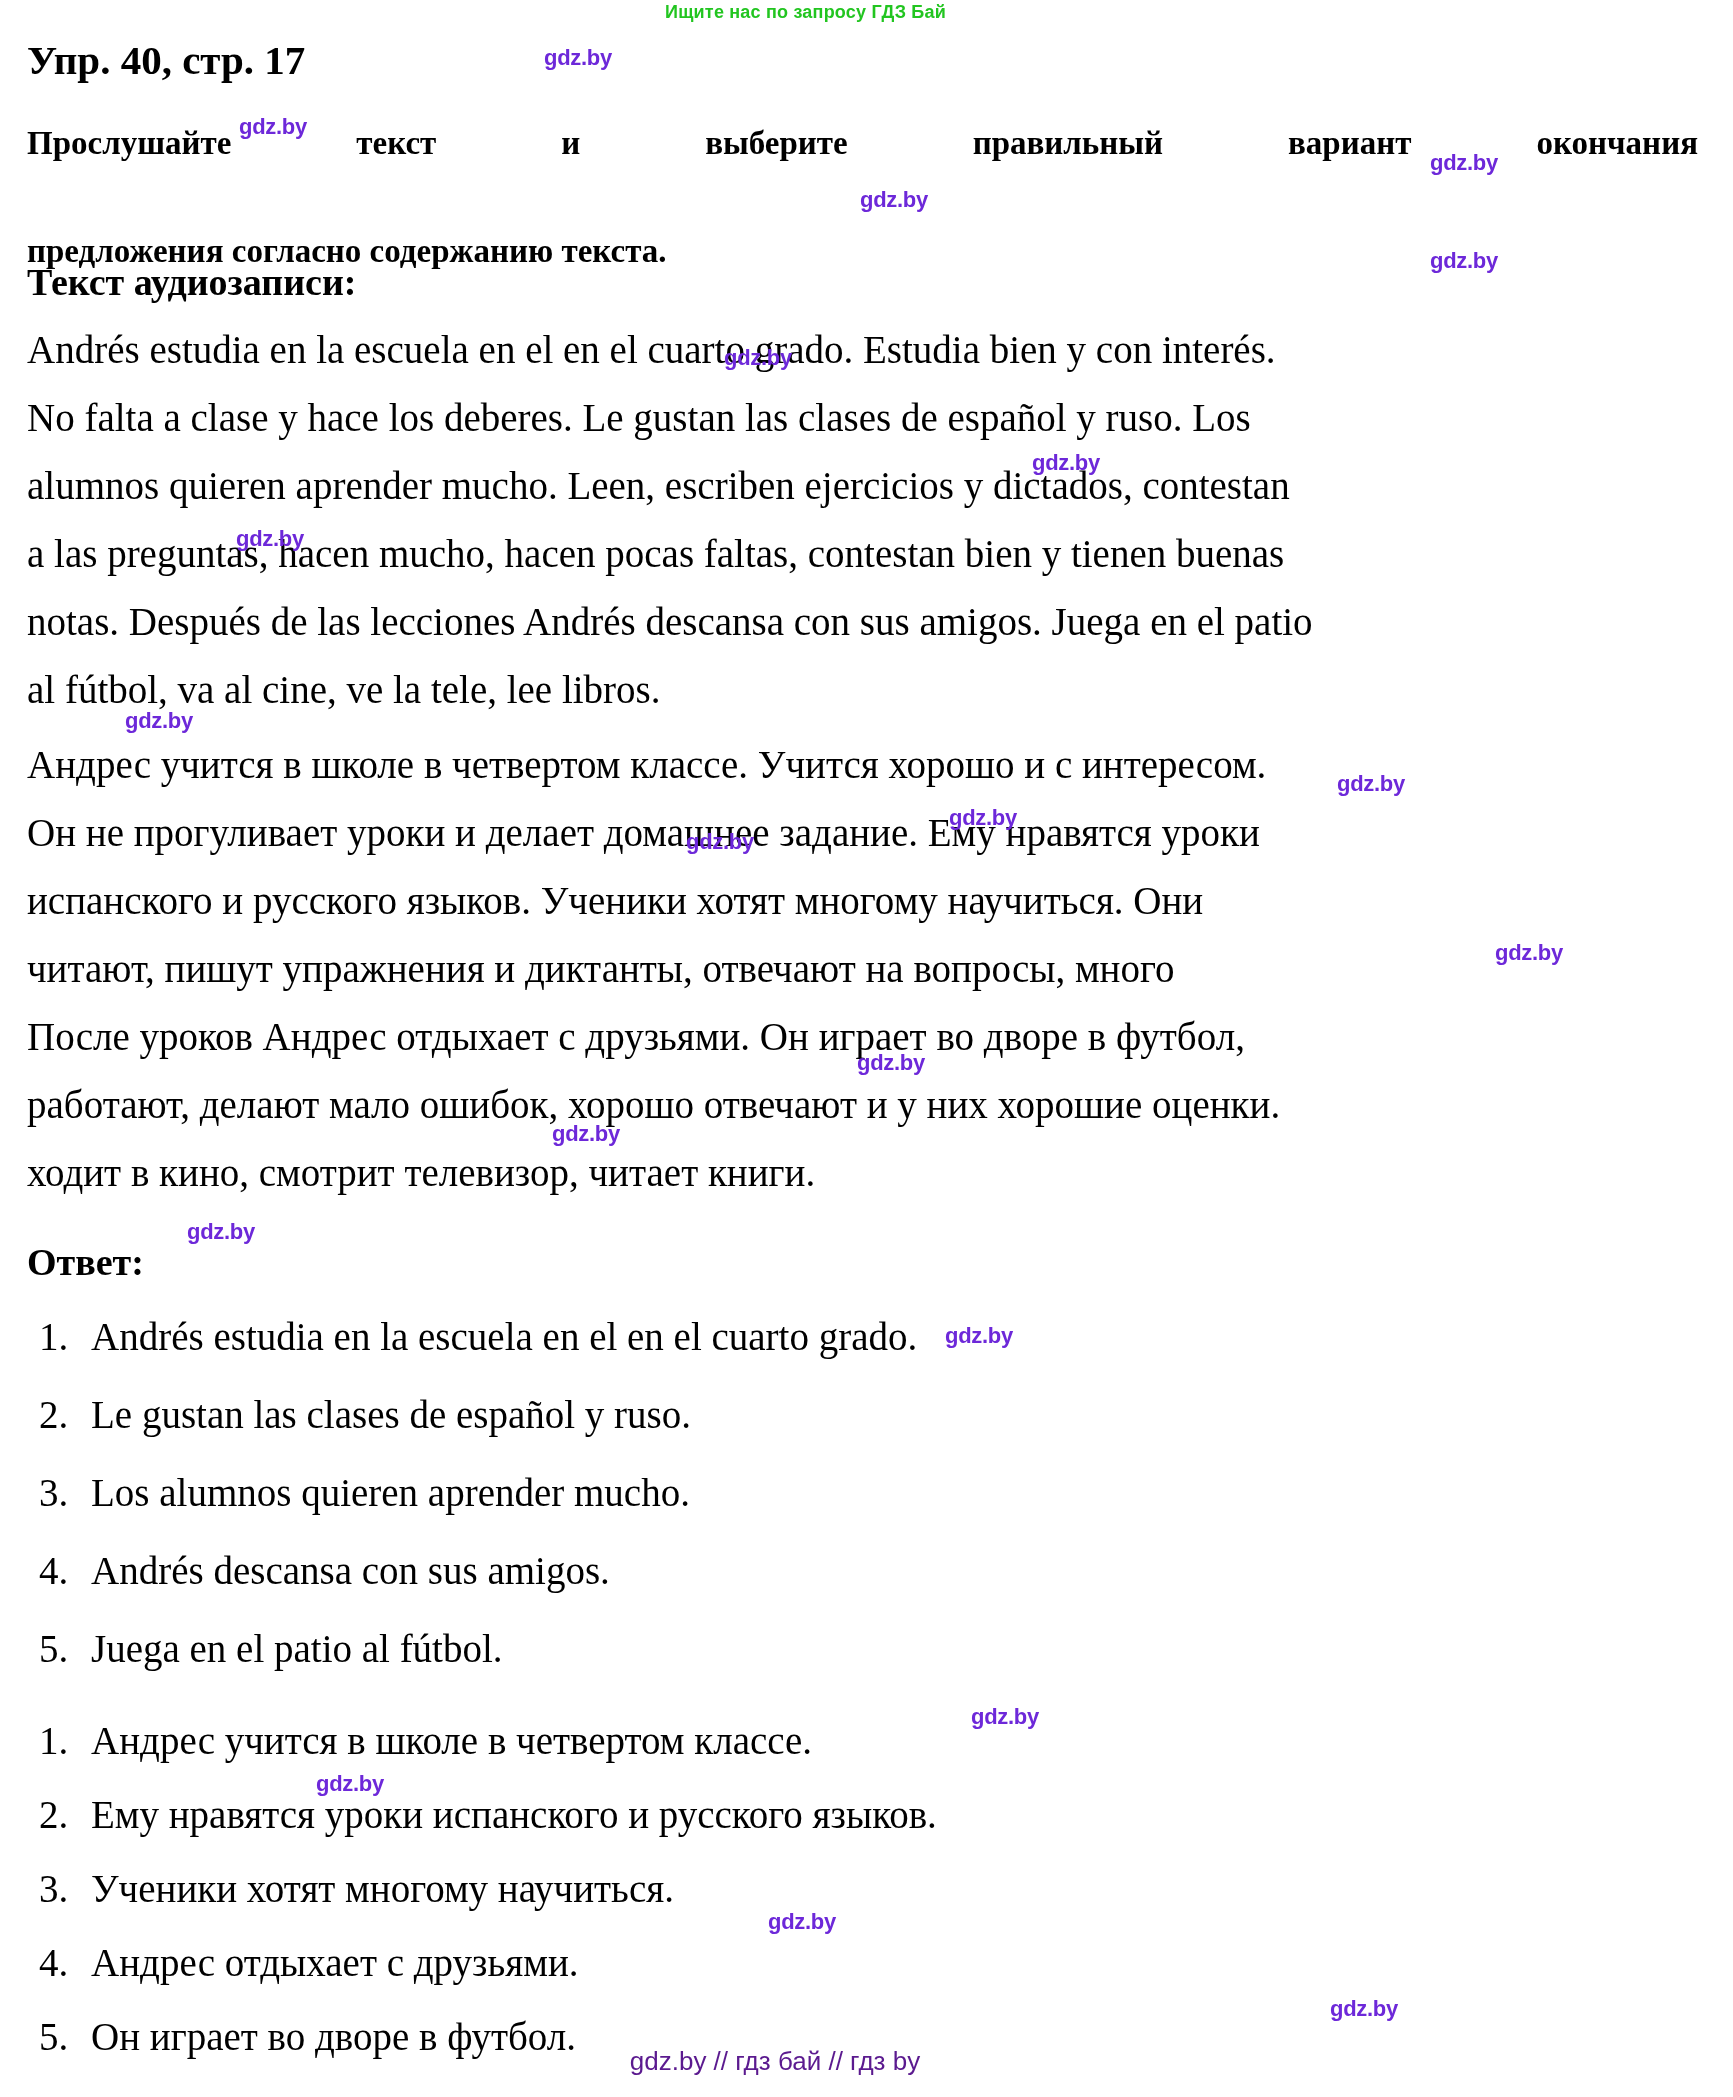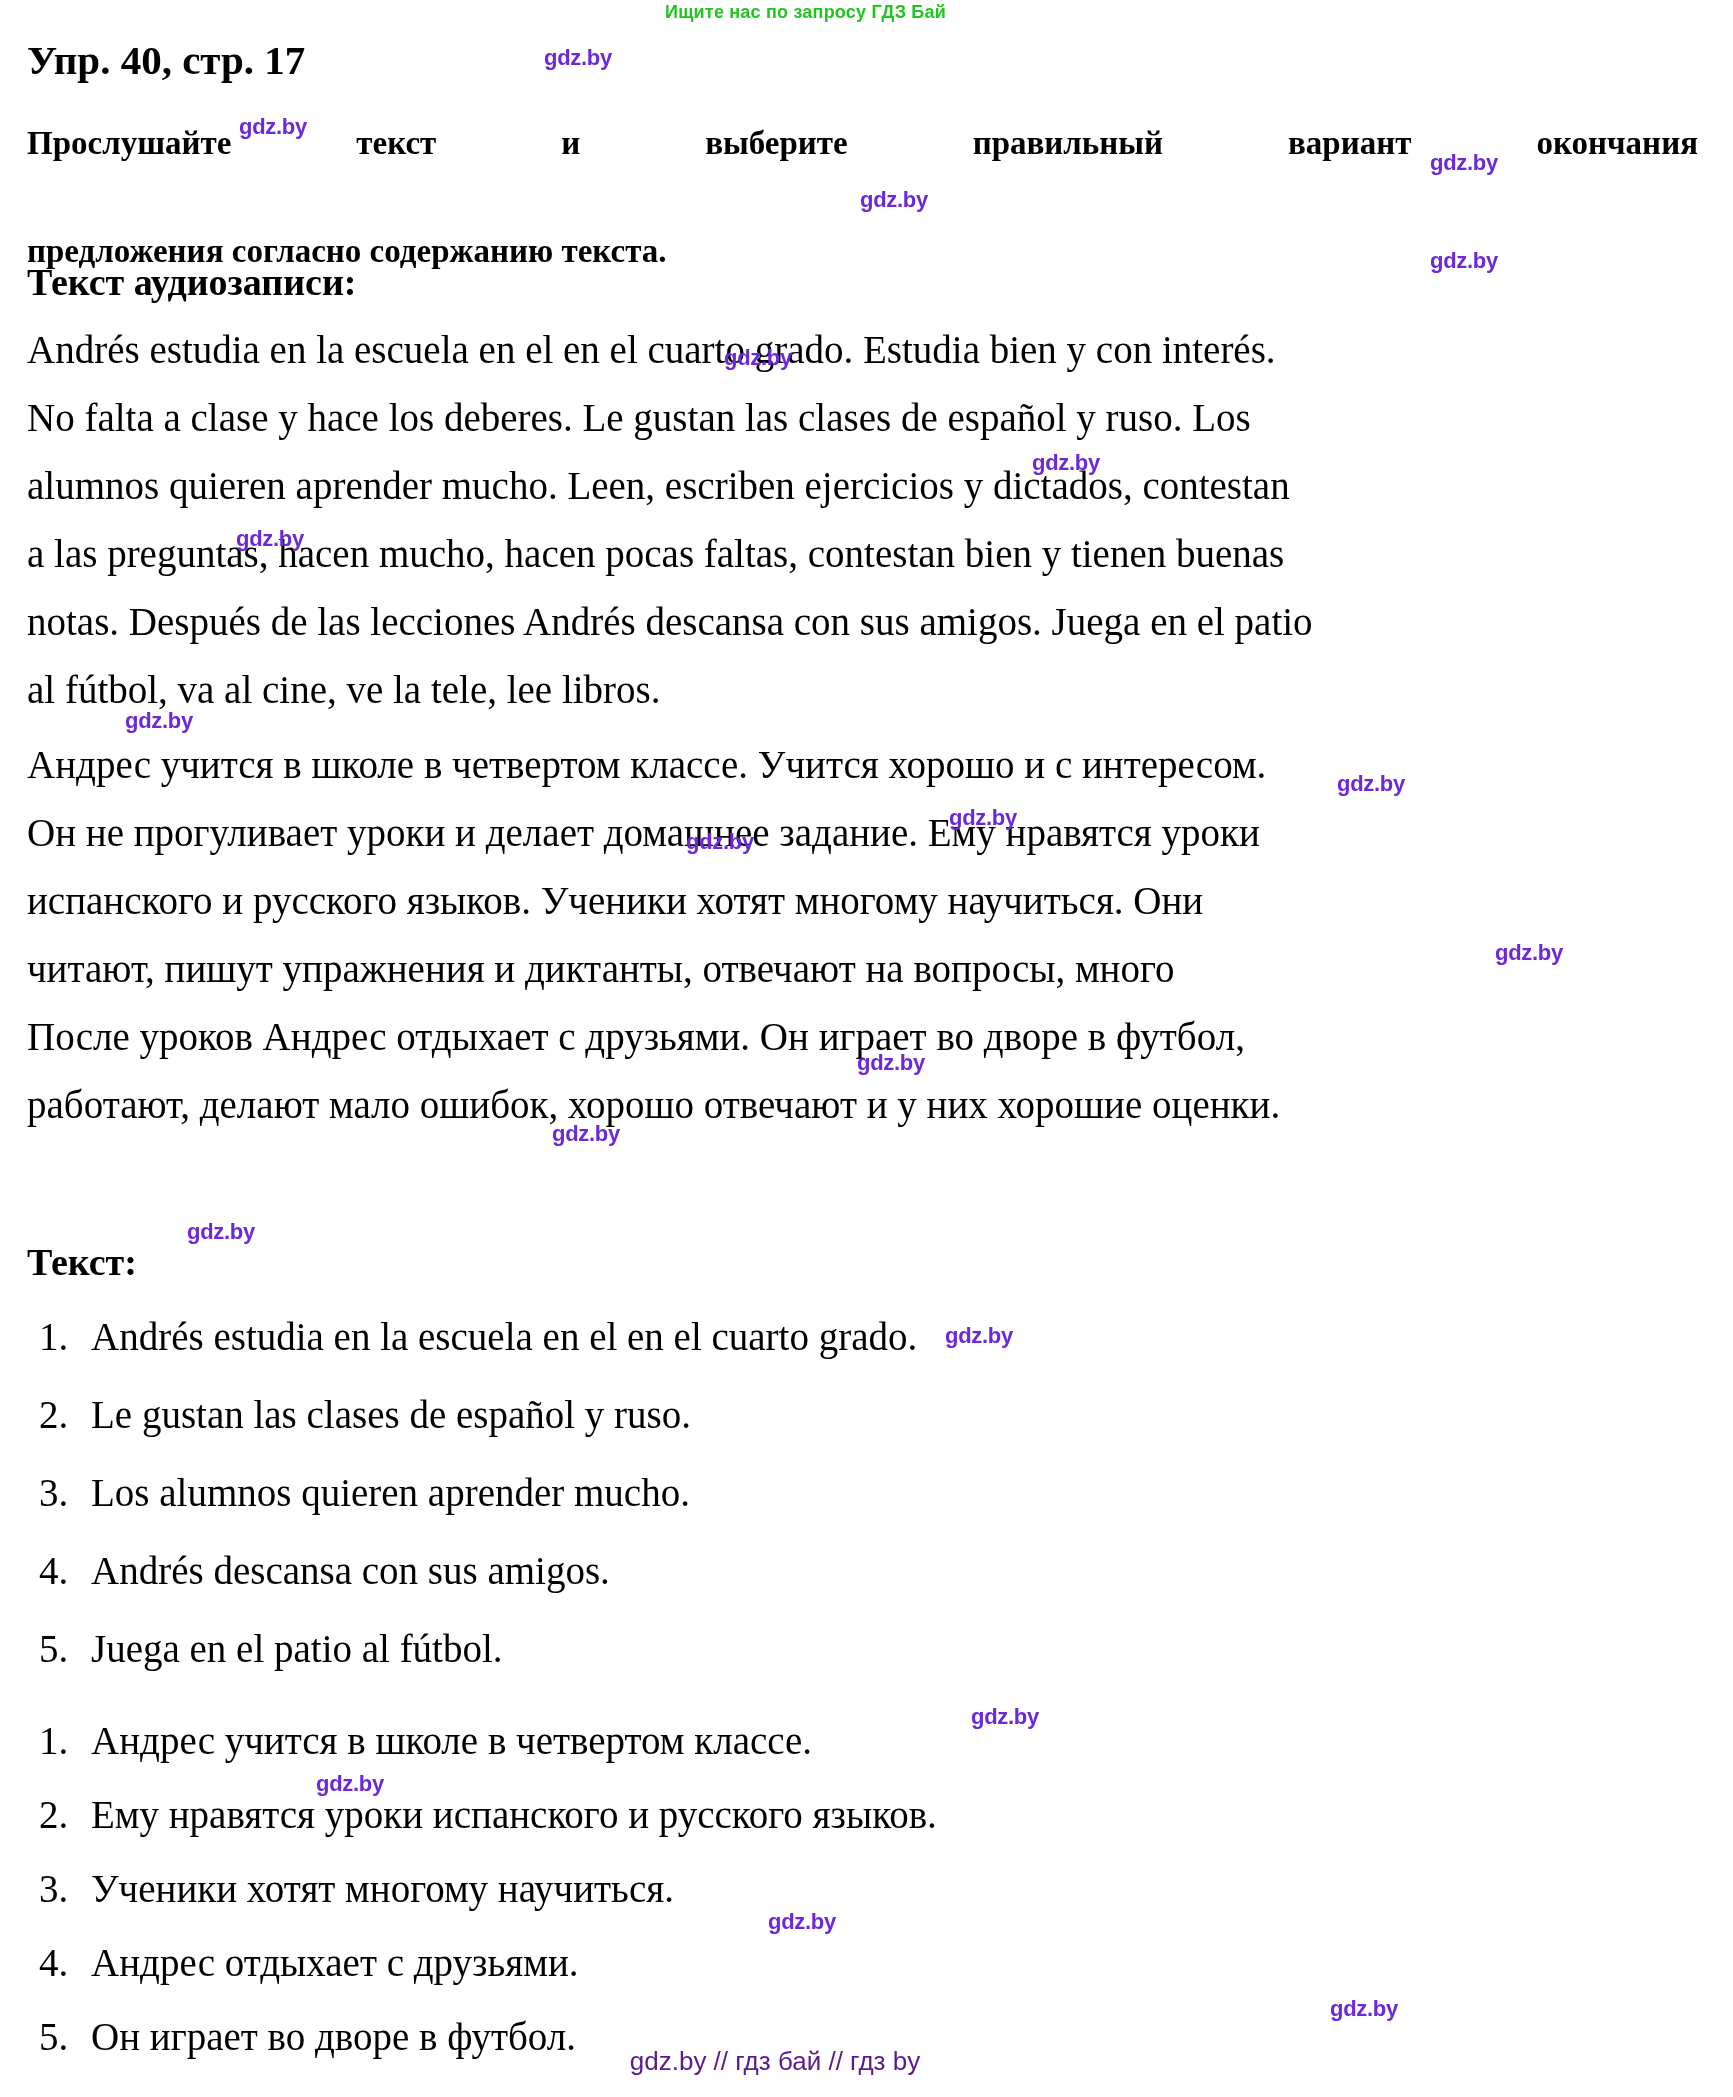--- a/index.html
+++ b/index.html
@@ -195,23 +195,24 @@
       <span class="lastline">al fútbol, va al cine, ve la tele, lee libros.</span>
     </div>
 
     <div class="body-par ru">
       <span class="jline">Андрес учится в школе в четвертом классе. Учится хорошо и с интересом.</span>
       <span class="jline">Он не прогуливает уроки и делает домашнее задание. Ему нравятся уроки</span>
       <span class="jline">испанского и русского языков. Ученики хотят многому научиться. Они</span>
       <span class="jline">читают, пишут упражнения и диктанты, отвечают на вопросы, много</span>
       <span class="jline">После уроков Андрес отдыхает с друзьями. Он играет во дворе в футбол,</span>
       <span class="jline">работают, делают мало ошибок, хорошо отвечают и у них хорошие оценки.</span>
-    </div>
-
-    <div class="sub-head answer">Текст:</div>
+      <span class="lastline">ходит в кино, смотрит телевизор, читает книги.</span>
+    </div>
+
+    <div class="sub-head answer">Ответ:</div>
 
     <ol class="ans-list spanish">
       <li><span class="num">1.</span><span class="txt">Andrés estudia en la escuela en el en el cuarto grado.</span></li>
       <li><span class="num">2.</span><span class="txt">Le gustan las clases de español y ruso.</span></li>
       <li><span class="num">3.</span><span class="txt">Los alumnos quieren aprender mucho.</span></li>
       <li><span class="num">4.</span><span class="txt">Andrés descansa con sus amigos.</span></li>
       <li><span class="num">5.</span><span class="txt">Juega en el patio al fútbol.</span></li>
     </ol>
 
     <ol class="ans-list russian">

